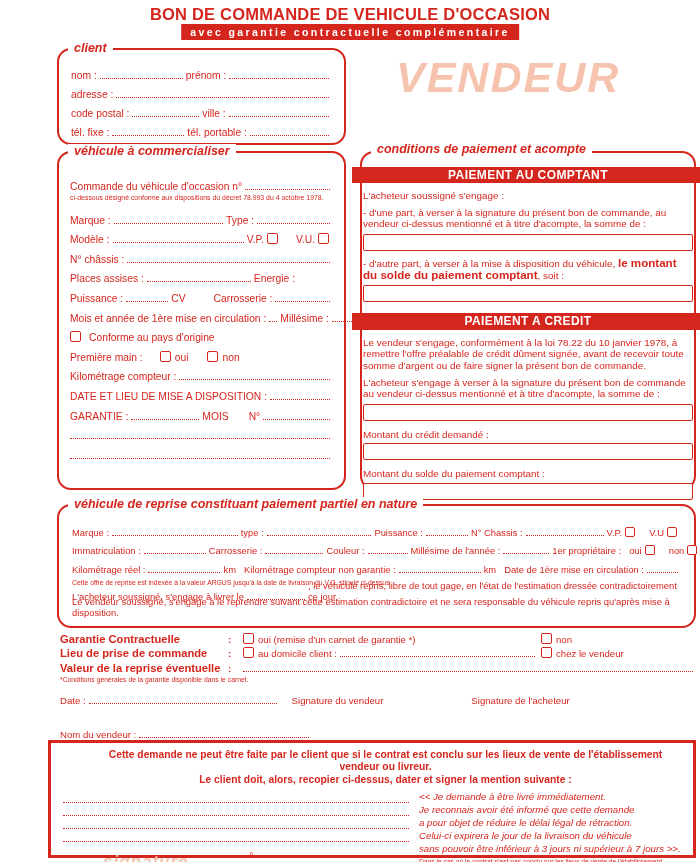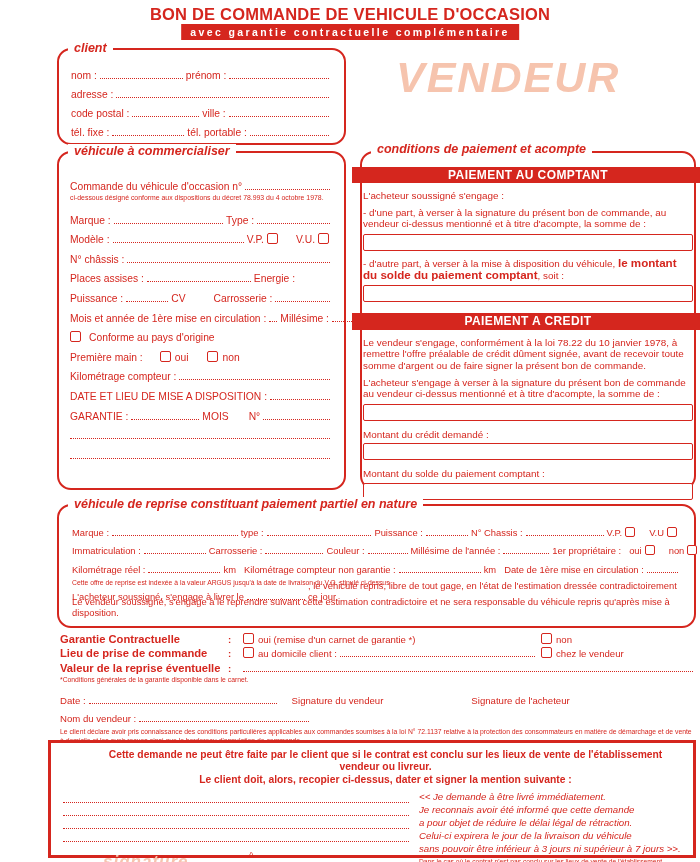--- a/index.html
+++ b/index.html
@@ -53,21 +53,21 @@
   .rbox .frow{height:18.5px;font-size:9.4px;}
   .rbox .small{font-size:6.8px;height:11px;}
   .rbox .sent{font-size:9.4px;height:16px;}
   
   .gbloc{position:absolute;left:60px;top:631px;width:636px;font-size:9.6px;}
   .gbloc .frow{height:14.2px;}
   .glabel{width:168px;font-weight:bold;font-size:11.2px;flex:0 0 auto;}
   .gcolon{width:12px;font-weight:bold;flex:0 0 auto;}
   .gfoot{font-size:6.8px;margin-top:2px;}
   .sigrow{margin-top:9px;height:14px;}
-  .nomrow{margin-top:4px;height:14px;}
+  .nomrow{margin-top:20px;height:14px;}
   .legal{font-size:6.8px;line-height:9.2px;margin-top:3px;width:100%;}
   
   .mbox{position:absolute;left:48px;top:740px;width:648px;height:118px;
     border:3px solid var(--red);background:#fff;padding:6px 12px 0;}
   .mhead{text-align:center;font-weight:bold;font-size:10.3px;line-height:12.4px;margin-left:27px;}
   .mcols{display:flex;margin-top:4px;}
   .mleft{flex:1 1 auto;position:relative;margin-right:10px;}
   .dln{height:13px;border-bottom:1.5px dotted var(--red);}
   .arow{display:flex;align-items:flex-end;height:13.5px;margin-left:185px;font-size:9.7px;margin-top:4px;}
   .sigwm{position:absolute;left:40px;top:62px;font-size:17px;font-weight:bold;

